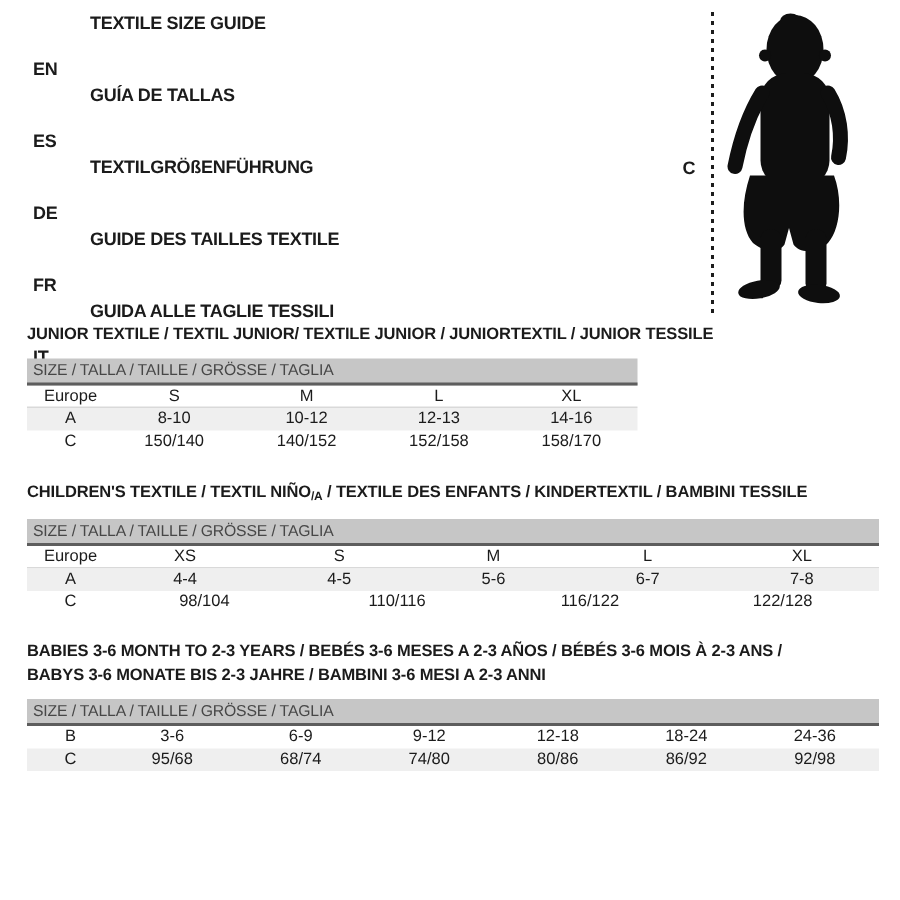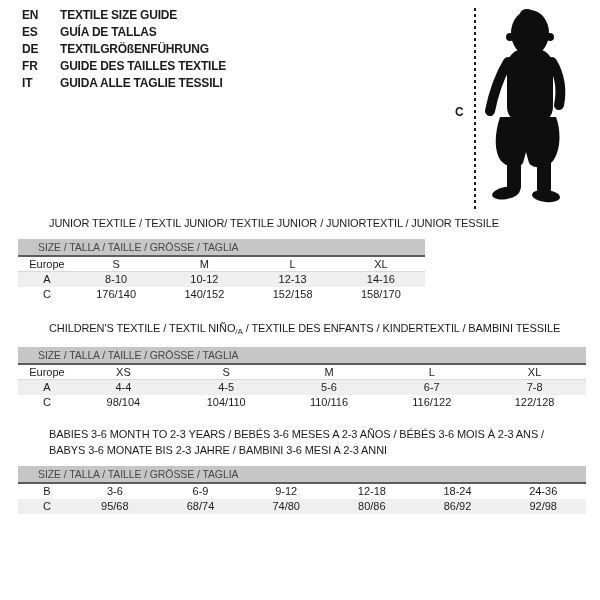--- a/index.html
+++ b/index.html
@@ -10,42 +10,42 @@
     background: #ffffff;
     font-family: "Liberation Sans", sans-serif;
     color: #1b1b1b;
     overflow: hidden;
     -webkit-font-smoothing: antialiased;
   }
 
   
   .lang-block { position: absolute; left: 22px; top: 7px; font-weight: bold; font-size: 12px; letter-spacing: -0.2px; }
   .lang-row { display: flex; line-height: 17px; white-space: nowrap; }
-  .lang-code { width: 38px; flex: 0 0 38px; }
+  .lang-code { width: 38px; flex: 0 0 38px; margin-top: 31px; }
 
   
   .dash-line {
     position: absolute; left: 474px; top: 8px; width: 2px; height: 201px;
     background: repeating-linear-gradient(to bottom, #1c1c1c 0 3px, transparent 3px 6px);
   }
   .c-label { position: absolute; left: 455px; top: 105px; font-weight: bold; font-size: 12px; }
   .baby-svg { position: absolute; left: 480px; top: 5px; }
 
   
   .tbl { position: absolute; left: 18px; }
   .t1 { top: 216px; width: 407px; }
   .t2 { top: 321px; width: 568px; }
   .t3 { top: 426px; width: 568px; }
-  .tbl-title { font-weight: normal; font-size: 11px; line-height: 14px; letter-spacing: -0.1px; white-space: nowrap; margin-left: 31px; }
+  .tbl-title { font-weight: bold; font-size: 11px; line-height: 14px; letter-spacing: -0.1px; white-space: nowrap; }
   .t3 .tbl-title { line-height: 16px; white-space: normal; width: 540px; }
   .title-sub { font-size: 8px; vertical-align: -2px; }
   .size-bar {
     margin-top: 8px; height: 16px; line-height: 16px;
     background: #c6c6c6; border-bottom: 2px solid #5d5d5d;
-    color: #474747; font-size: 10.5px; padding-left: 20px; letter-spacing: -0.1px;
+    color: #474747; font-size: 10.5px; padding-left: 4px; letter-spacing: -0.1px;
   }
   .t1 .size-bar { margin-top: 9px; }
   .row { display: flex; height: 15px; line-height: 15px; font-size: 11px; }
   .row.head { box-sizing: border-box; border-bottom: 1px solid #d9d9d9; line-height: 14px; }
   .cell { flex: 1; text-align: center; }
   .cell.lab { flex: 0 0 50px; text-align: center; padding-left: 4px; }
   .stripe { background: #efefef; }
 
   
   .footnotes { position: absolute; left: 20px; top: 531px; font-weight: bold; font-size: 11px; line-height: 18px; letter-spacing: -0.1px; }
@@ -111,21 +111,21 @@
     </div>
     <div class="row stripe">
       <span class="cell lab">A</span>
       <span class="cell">8-10</span>
       <span class="cell">10-12</span>
       <span class="cell">12-13</span>
       <span class="cell">14-16</span>
     </div>
     <div class="row">
       <span class="cell lab">C</span>
-      <span class="cell">176/140</span>
+      <span class="cell">150/140</span>
       <span class="cell">140/152</span>
       <span class="cell">152/158</span>
       <span class="cell">158/170</span>
     </div>
   </div>
 
   <div class="tbl t2">
     <div class="tbl-title"><span>CHILDREN'S TEXTILE / TEXTIL NIÑO</span><span class="title-sub">/A</span><span> / TEXTILE DES ENFANTS / KINDERTEXTIL / BAMBINI TESSILE</span></div>
     <div class="size-bar">SIZE / TALLA / TAILLE / GRÖSSE / TAGLIA</div>
     <div class="row head">
@@ -140,21 +140,20 @@
       <span class="cell lab">A</span>
       <span class="cell">4-4</span>
       <span class="cell">4-5</span>
       <span class="cell">5-6</span>
       <span class="cell">6-7</span>
       <span class="cell">7-8</span>
     </div>
     <div class="row">
       <span class="cell lab">C</span>
       <span class="cell">98/104</span>
-      <span class="cell">104/110</span>
       <span class="cell">110/116</span>
       <span class="cell">116/122</span>
       <span class="cell">122/128</span>
     </div>
   </div>
 
   <div class="tbl t3">
     <div class="tbl-title">
       <div>BABIES 3-6 MONTH TO 2-3 YEARS / BEBÉS 3-6 MESES A 2-3 AÑOS / BÉBÉS 3-6 MOIS À 2-3 ANS /</div>
       <div>BABYS 3-6 MONATE BIS 2-3 JAHRE / BAMBINI 3-6 MESI A 2-3 ANNI</div>

